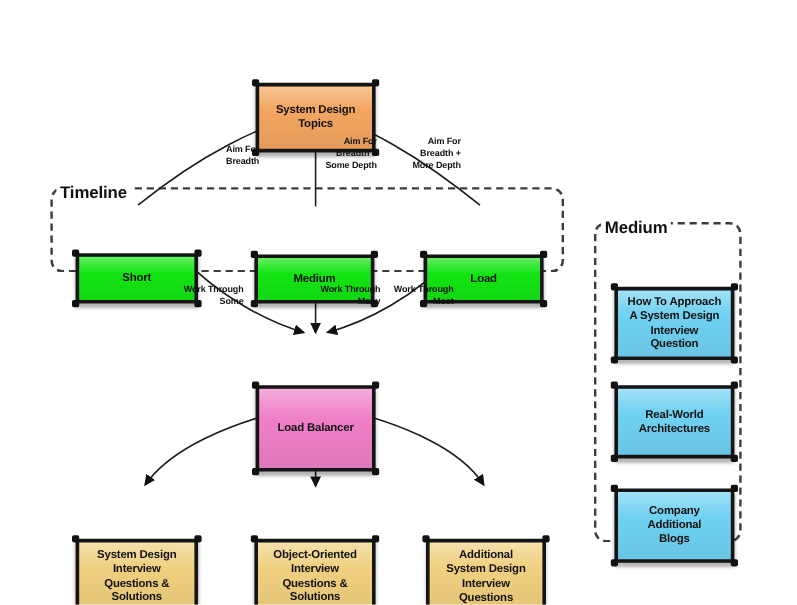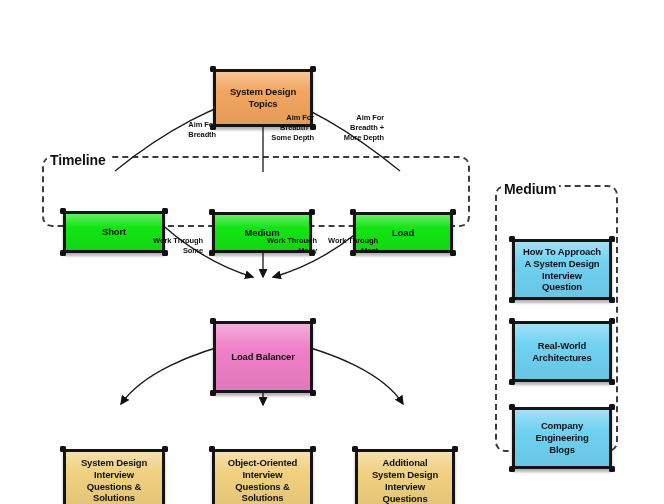--- a/index.html
+++ b/index.html
@@ -158,21 +158,21 @@
 Question</span>
   </div>
 
   <div class="box" style="left: 512px; top: 281px; width: 100px; height: 61px; background-color: rgb(111, 209, 241);">
     <span class="lbl">Real-World
 Architectures</span>
   </div>
 
   <div class="box" style="left: 512px; top: 367px; width: 100px; height: 62px; background-color: rgb(111, 209, 241);">
     <span class="lbl">Company
-Engineering
+Additional
 Blogs</span>
   </div>
 
   <div class="edge-label" style="left:154px; top:120px">Aim For
 Breadth</div>
   <div class="edge-label" style="left:252px; top:113px">Aim For
 Breadth +
 Some Depth</div>
   <div class="edge-label" style="left:322px; top:113px">Aim For
 Breadth +

